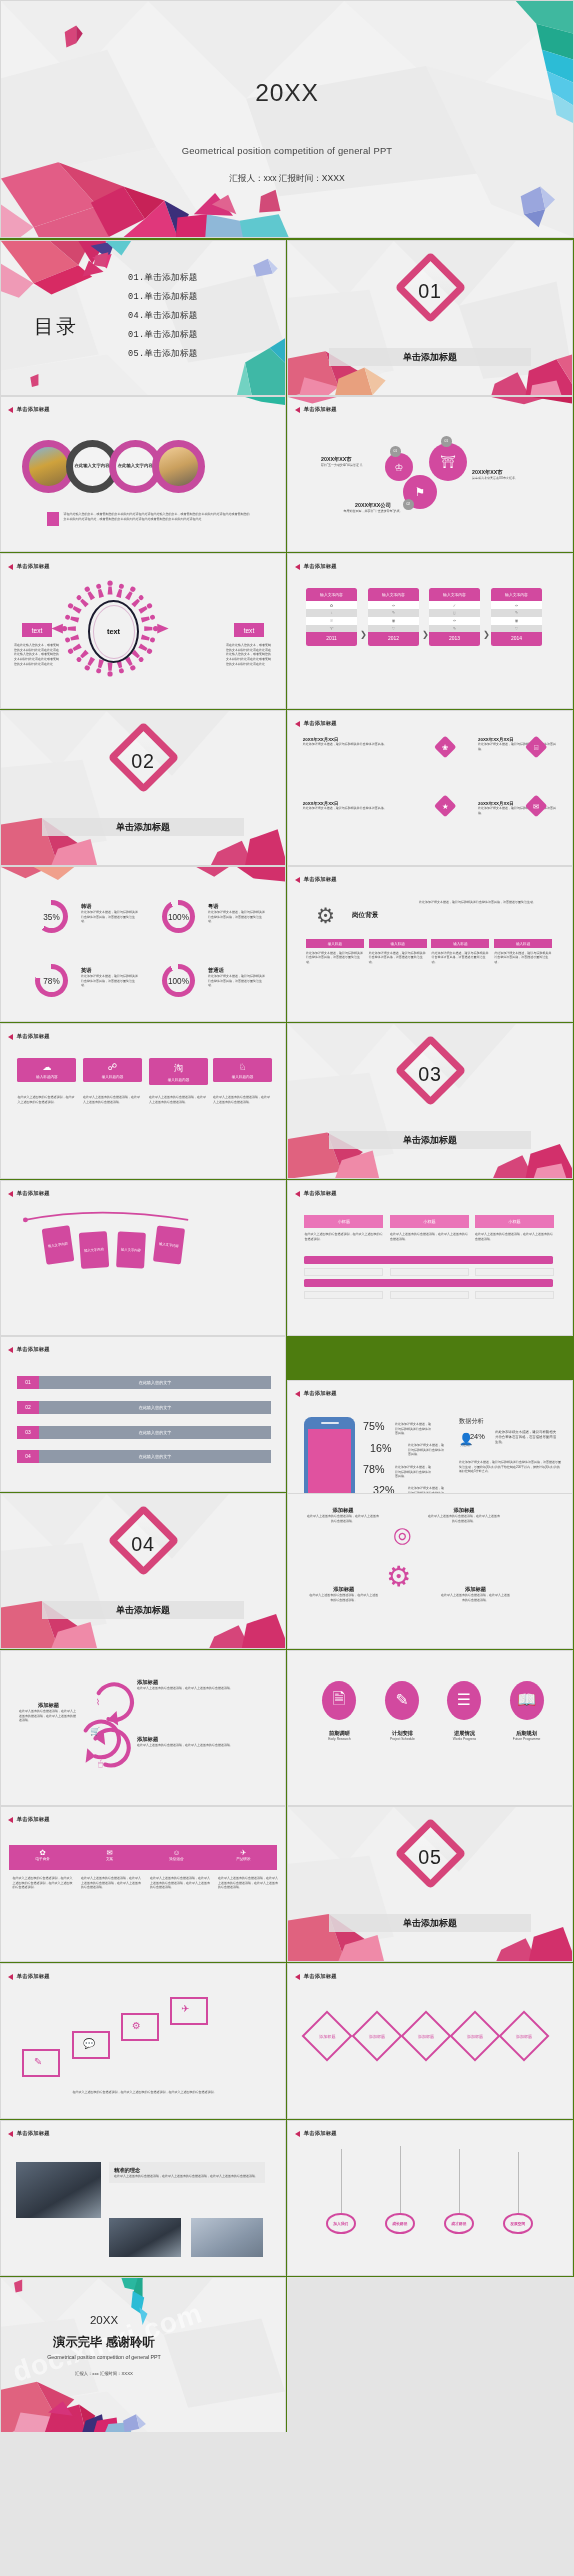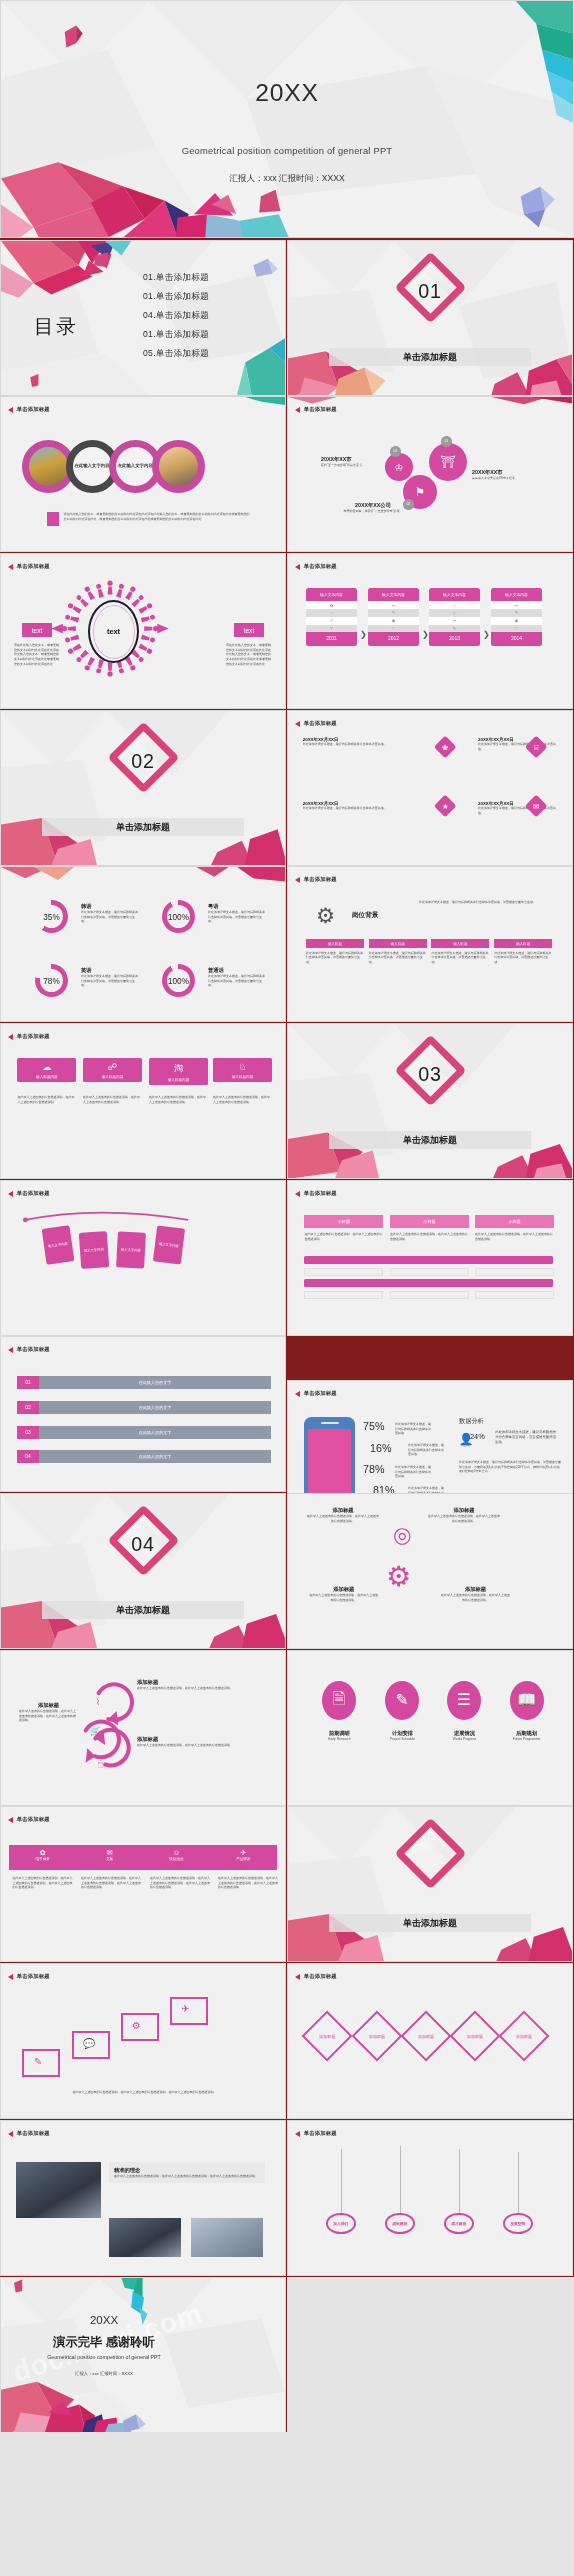--- a/index.html
+++ b/index.html
@@ -1,36 +1,36 @@
 <!DOCTYPE html>
 <html style="font-size:13px"><head>
 <meta charset="utf-8">
 <style>
   html,body{margin:0;padding:0;background:#e9e9e9;}
   body{font-family:"Liberation Sans","DejaVu Sans",sans-serif;}
-  #page{width:574px;height:2576px;position:relative;background:#7f1d1d;overflow:hidden;}
+  #page{width:574px;height:2576px;position:relative;background:#4d7c0f;overflow:hidden;}
 
   .slide{position:absolute;width:286px;height:156px;background:#f1f1f1;overflow:hidden;
          box-sizing:border-box;border:0.8px solid #d8d8d8;}
   .slide.wide{width:574px;height:238px;}
 
   
   .poly{position:absolute;width:100%;height:100%;left:0;top:0;pointer-events:none;}
   .poly svg{display:block;width:100%;height:100%;}
 
   
   .cover-txt{position:absolute;left:0;right:0;text-align:center;color:#2b2b2b;}
   .cv-year{top:78px;font-size:24.6px;letter-spacing:0.8px;font-weight:400;}
   .cv-title{top:115px;font-size:19px;font-weight:700;letter-spacing:0.8px;}
   .cv-sub{top:144px;font-size:9.4px;color:#444;letter-spacing:0.2px;}
   .cv-meta{top:172px;font-size:8.6px;color:#333;}
 
   
   .cat-word{position:absolute;left:33px;top:72px;font-size:19.7px;letter-spacing:2.5px;color:#1e1e1e;}
-  .cat-list{position:absolute;left:142px;top:31px;}
+  .cat-list{position:absolute;left:127px;top:31px;font-family:Liberation Mono, monospace;}
   .cat-list div{font-size:8.6px;color:#2b2b2b;margin-bottom:7px;letter-spacing:0.3px;}
 
   
   .dia{position:absolute;left:50%;top:21.3px;width:51px;height:51px;margin-left:-25.4px;
        transform:rotate(45deg);border:7.4px solid #d6447a;border-radius:4.9px;
        background:transparent;box-sizing:border-box;}
   .dia-sheen{position:absolute;left:0;top:0;width:100%;height:100%;
        background:linear-gradient(135deg,rgba(255,255,255,.45),rgba(255,255,255,0) 60%);}
   .dia-num{position:absolute;left:0;right:0;top:39px;text-align:center;font-size:19.7px;color:#222;letter-spacing:0.8px;}
   .dia-bar{position:absolute;left:41px;right:41px;top:107px;height:18px;background:rgba(225,225,225,.85);}
@@ -740,21 +740,21 @@
       <span class="spk"></span>
       <span class="scr"></span>
       <span class="hb"></span>
     </div>
     <div class="pct" style="left:75px;top:39px;">75%</div>
     <div class="tiny" style="position:absolute;left:107px;top:41px;width:38px;">此处添加详细文本描述，建议与标题相关并符合整体语言风格。</div>
     <div class="pct" style="left:82px;top:61px;">16%</div>
     <div class="tiny" style="position:absolute;left:120px;top:62px;width:38px;">此处添加详细文本描述，建议与标题相关并符合整体语言风格。</div>
     <div class="pct" style="left:75px;top:82px;">78%</div>
     <div class="tiny" style="position:absolute;left:107px;top:84px;width:38px;">此处添加详细文本描述，建议与标题相关并符合整体语言风格。</div>
-    <div class="pct" style="left:85px;top:103px;">81%</div>
+    <div class="pct" style="left:85px;top:103px;">32%</div>
     <div class="tiny" style="position:absolute;left:120px;top:105px;width:38px;">此处添加详细文本描述，建议与标题相关并符合整体语言风格。</div>
     <div style="position:absolute;left:171px;top:36px;font-size:6.2px;color:#333;">数据分析</div>
     <div style="position:absolute;left:171px;top:51px;font-size:11.5px;color:#4f7fbe;">👤</div>
     <div style="position:absolute;left:182px;top:51px;font-size:7.4px;color:#222;">24%</div>
     <div style="position:absolute;left:172px;top:62px;font-size:3px;color:#555;">男性用户</div>
     <div class="tiny2" style="position:absolute;left:207px;top:49px;width:64px;">此处添加详细文本描述，建议与标题相关并符合整体语言风格，语言描述尽量简洁生动。</div>
     <div class="tiny" style="position:absolute;left:171px;top:79px;width:102px;">此处添加详细文本描述，建议与标题相关并符合整体语言风格，语言描述尽量简洁生动，尽量将每页幻灯片的字数控制在200字以内，据统计每页幻灯片的最好控制在5分钟之内。</div>
   </div>
 
   <div class="slide" style="left:0;top:1493px;">
@@ -901,20 +901,21 @@
         <polygon points="0,140 50,132 70,190 0,190" fill="#e0627f"></polygon>
         <polygon points="50,132 70,190 96,164" fill="#d13a6c"></polygon>
         <polygon points="70,170 110,158 118,190 62,190" fill="#ef8aa8"></polygon>
         <polygon points="262,176 292,162 306,190 256,190" fill="#d6457a"></polygon>
         <polygon points="302,160 338,148 349,178 349,190 296,190" fill="#d2306b"></polygon>
       </svg>
     </div>
     <div class="dia">
         <span class="dia-sheen"></span>
       </div>
+    <div class="dia-num">05</div>
     <div class="dia-bar">
       <span>单击添加标题</span>
     </div>
   </div>
 
   <div class="slide" style="left:0;top:1963px;">
     <div class="hdr">
       <span class="mk"></span>
       <span class="tx">单击添加标题</span>
     </div>

